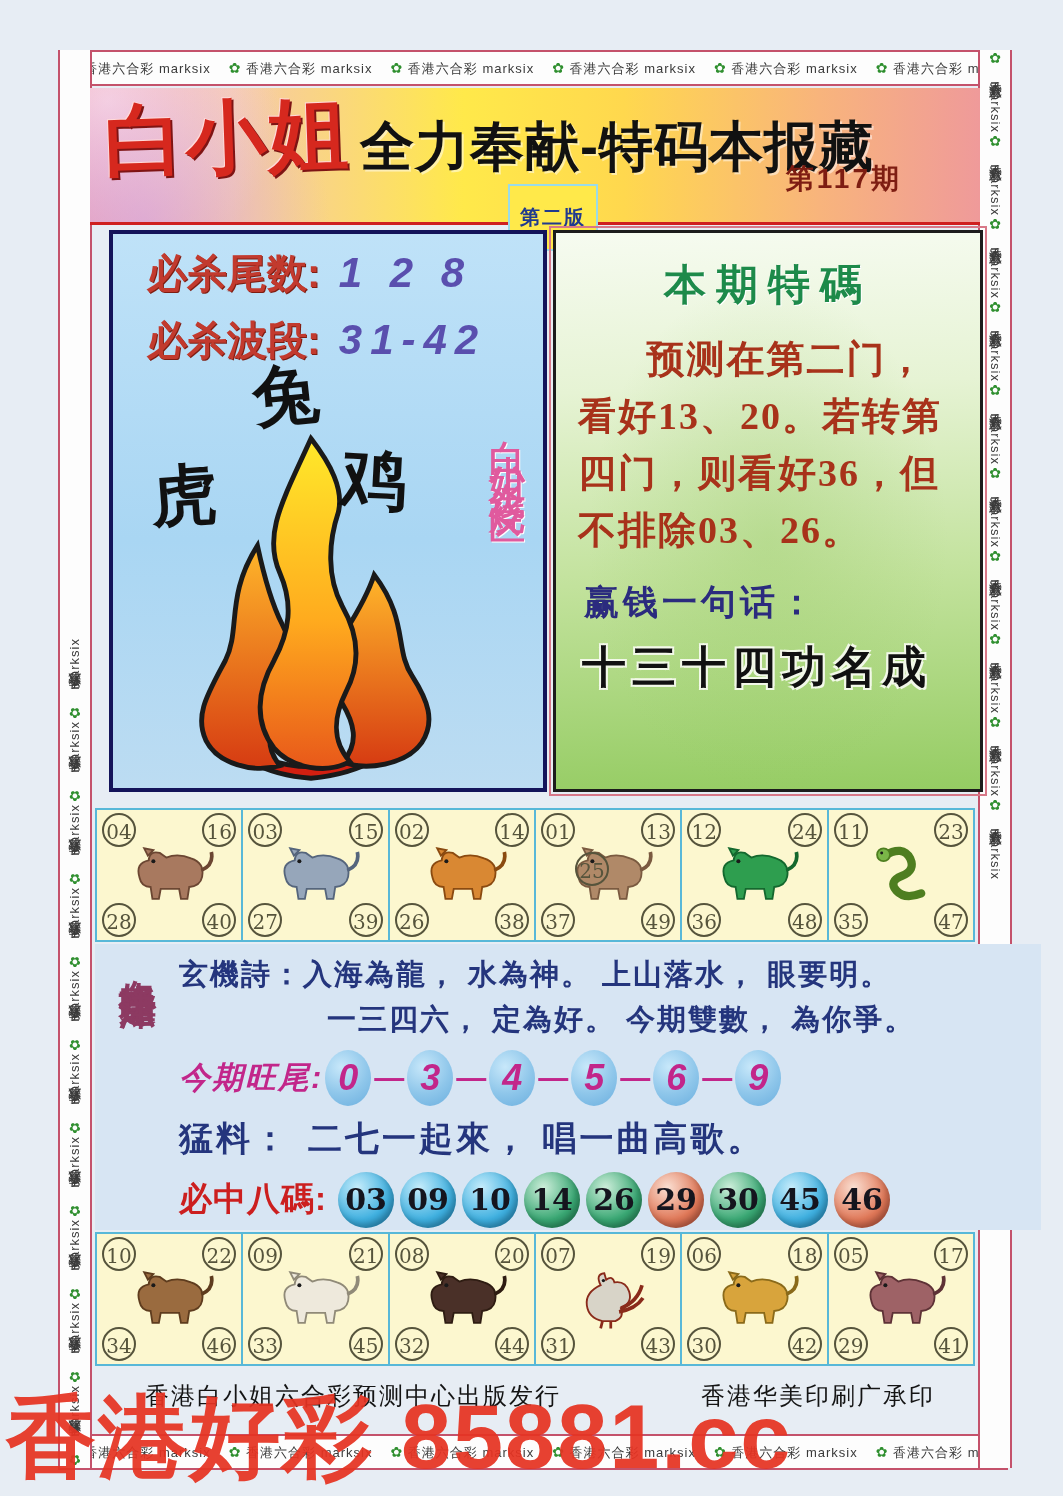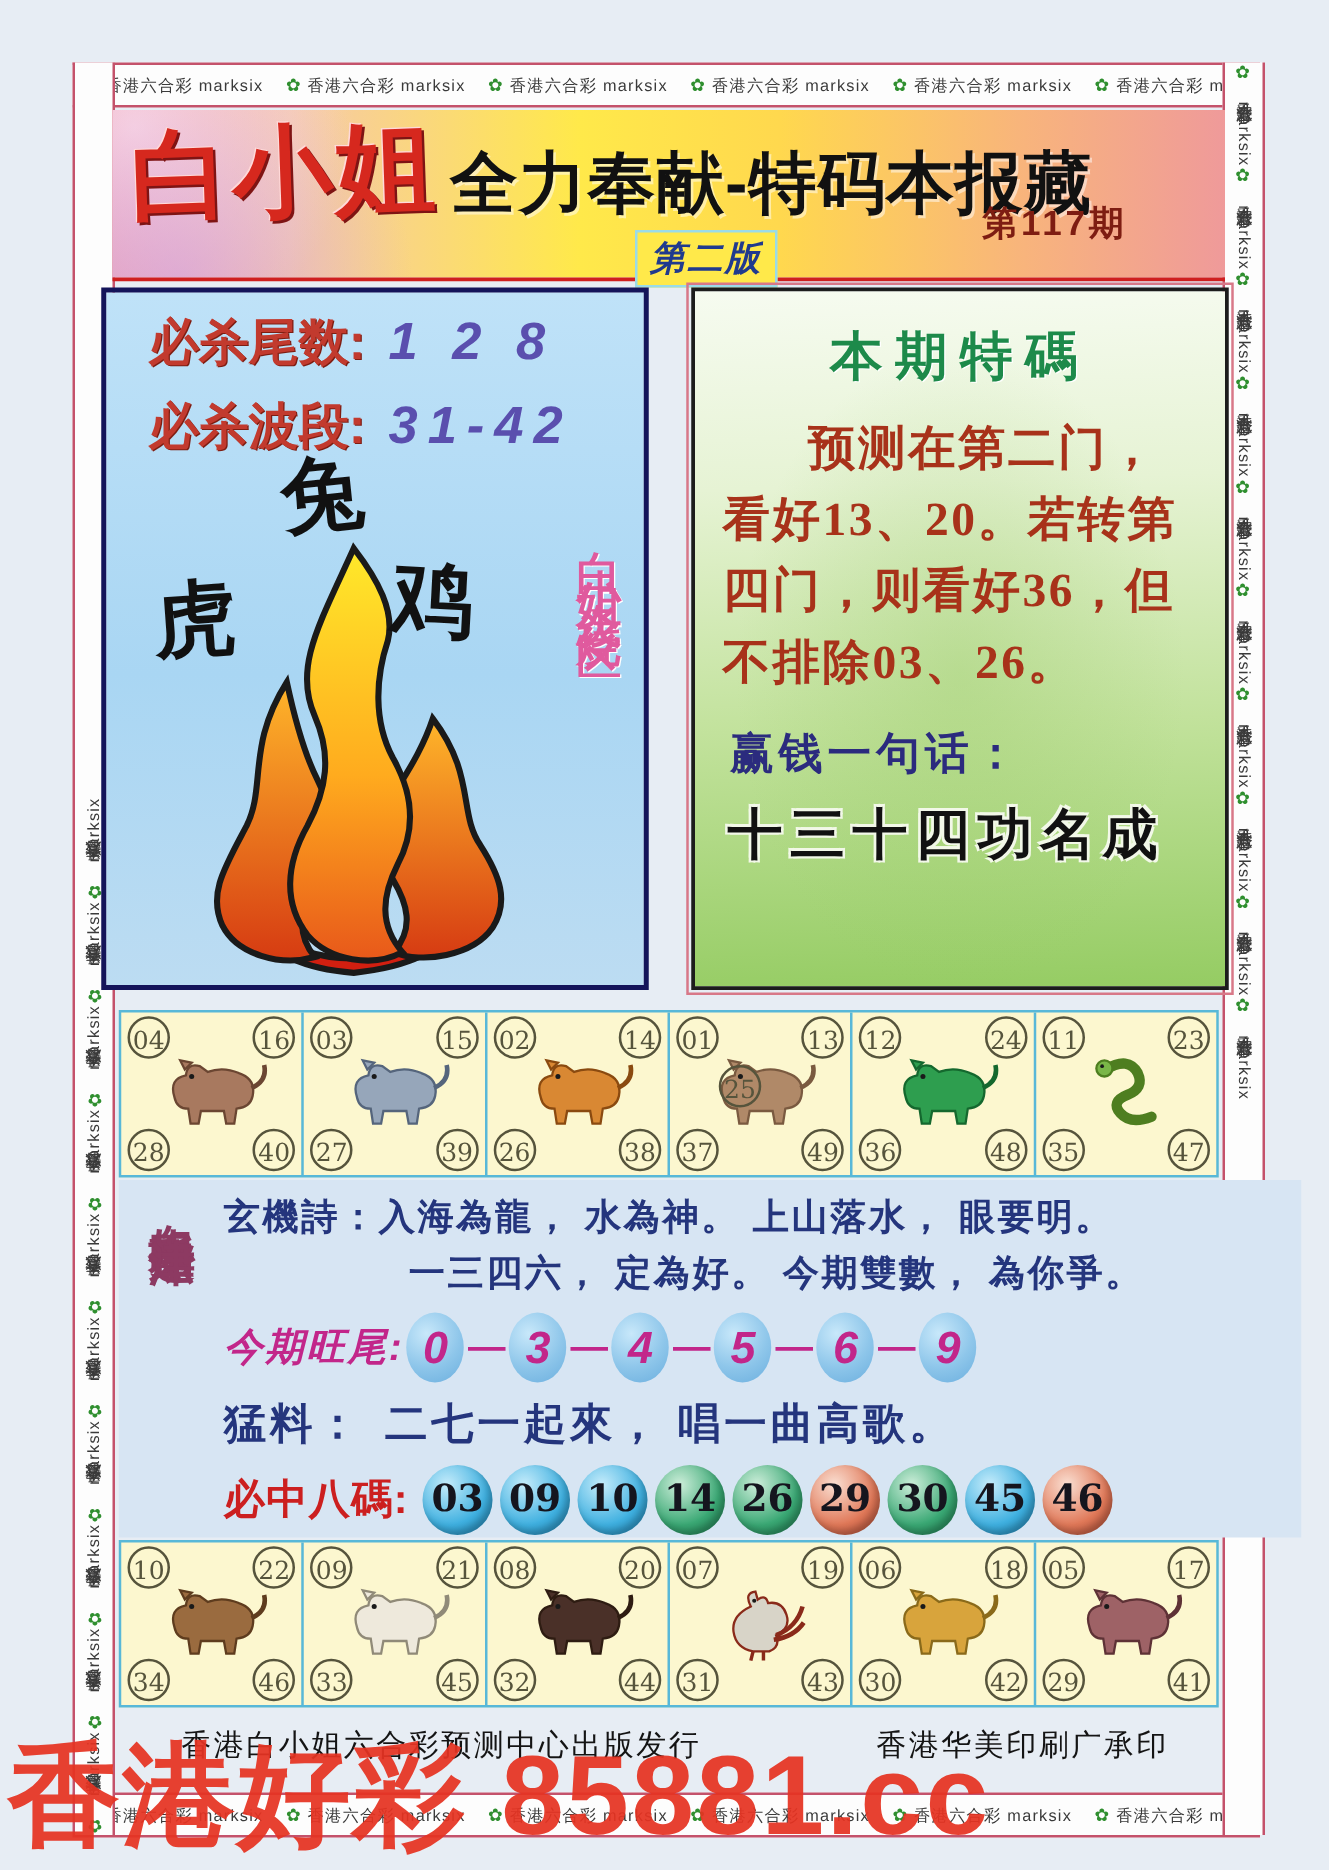--- a/index.html
+++ b/index.html
@@ -36,25 +36,25 @@
     transform:rotate(-2deg);letter-spacing:2px;
   }
   .main-title{
     font-size:54px;font-weight:bold;color:#111;line-height:1;margin-left:10px;letter-spacing:1px;
     text-shadow:2px 2px 0 rgba(255,255,255,.5);
     text-align:center;
   }
   .issue{position:absolute;right:78px;top:72px;font-size:28px;font-weight:bold;color:#7e1d12;letter-spacing:3px;}
   .edition-badge{
     position:absolute;left:418px;top:96px;background:#ffe94a;border:2px solid #9adbe8;
-    color:#203a8e;font-size:28px;font-weight:bold;font-style:italic;padding:2px 10px;letter-spacing:2px;
+    color:#203a8e;font-size:20px;font-weight:bold;padding:18px 10px;letter-spacing:2px;
   }
   
   .left-panel{
-    position:absolute;left:81px;top:230px;width:438px;height:562px;z-index:2;
+    position:absolute;left:109px;top:230px;width:438px;height:562px;z-index:2;
     background:linear-gradient(180deg,#bfe2f8 0%,#a9d6f3 55%,#bcdcf2 100%);
     border:4px solid #14145a;box-sizing:border-box;
   }
   .kill-line{padding:12px 0 0 34px;white-space:nowrap;}
   .kill-label{font-size:40px;font-weight:bold;color:#c23a2e;text-shadow:1px 1px 0 #7e1d12;}
   .kill-value{font-size:42px;font-weight:bold;font-style:italic;color:#5a4fae;margin-left:14px;letter-spacing:8px;}
   .zchar{position:absolute;font-size:66px;font-weight:bold;color:#111;line-height:1;z-index:4;}
   .zchar.top{left:140px;top:128px;transform:rotate(-6deg);}
   .zchar.left{left:38px;top:228px;transform:rotate(-4deg);}
   .zchar.right{left:228px;top:212px;transform:rotate(3deg);}

